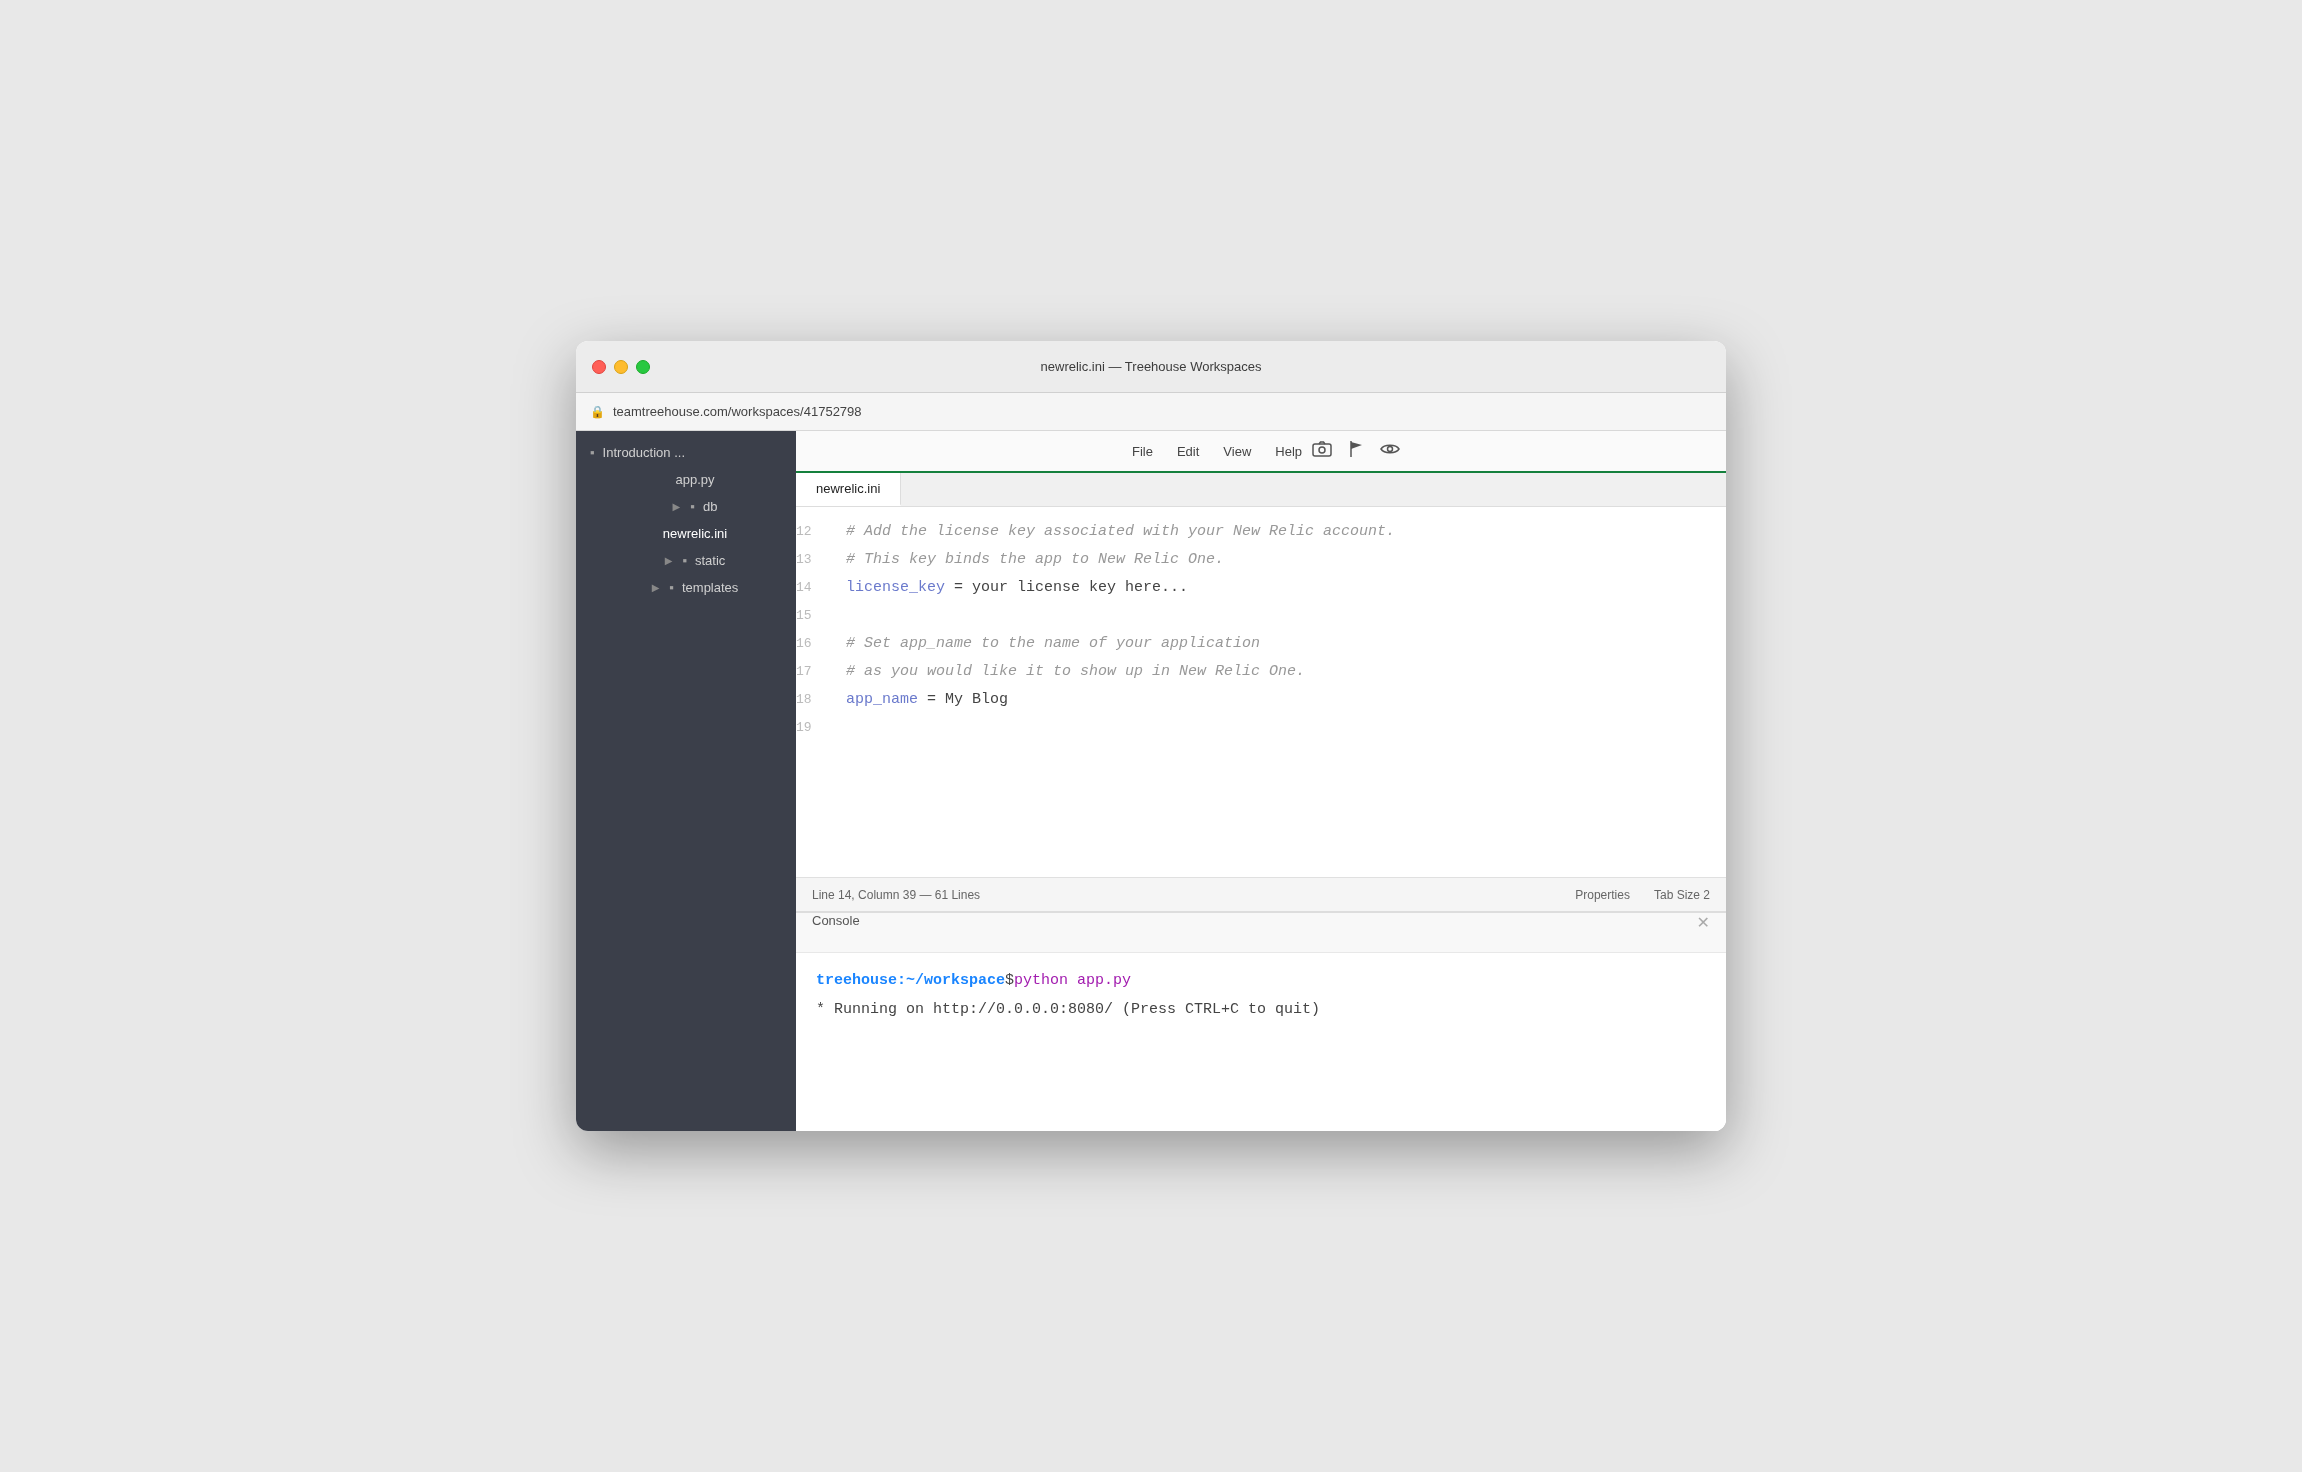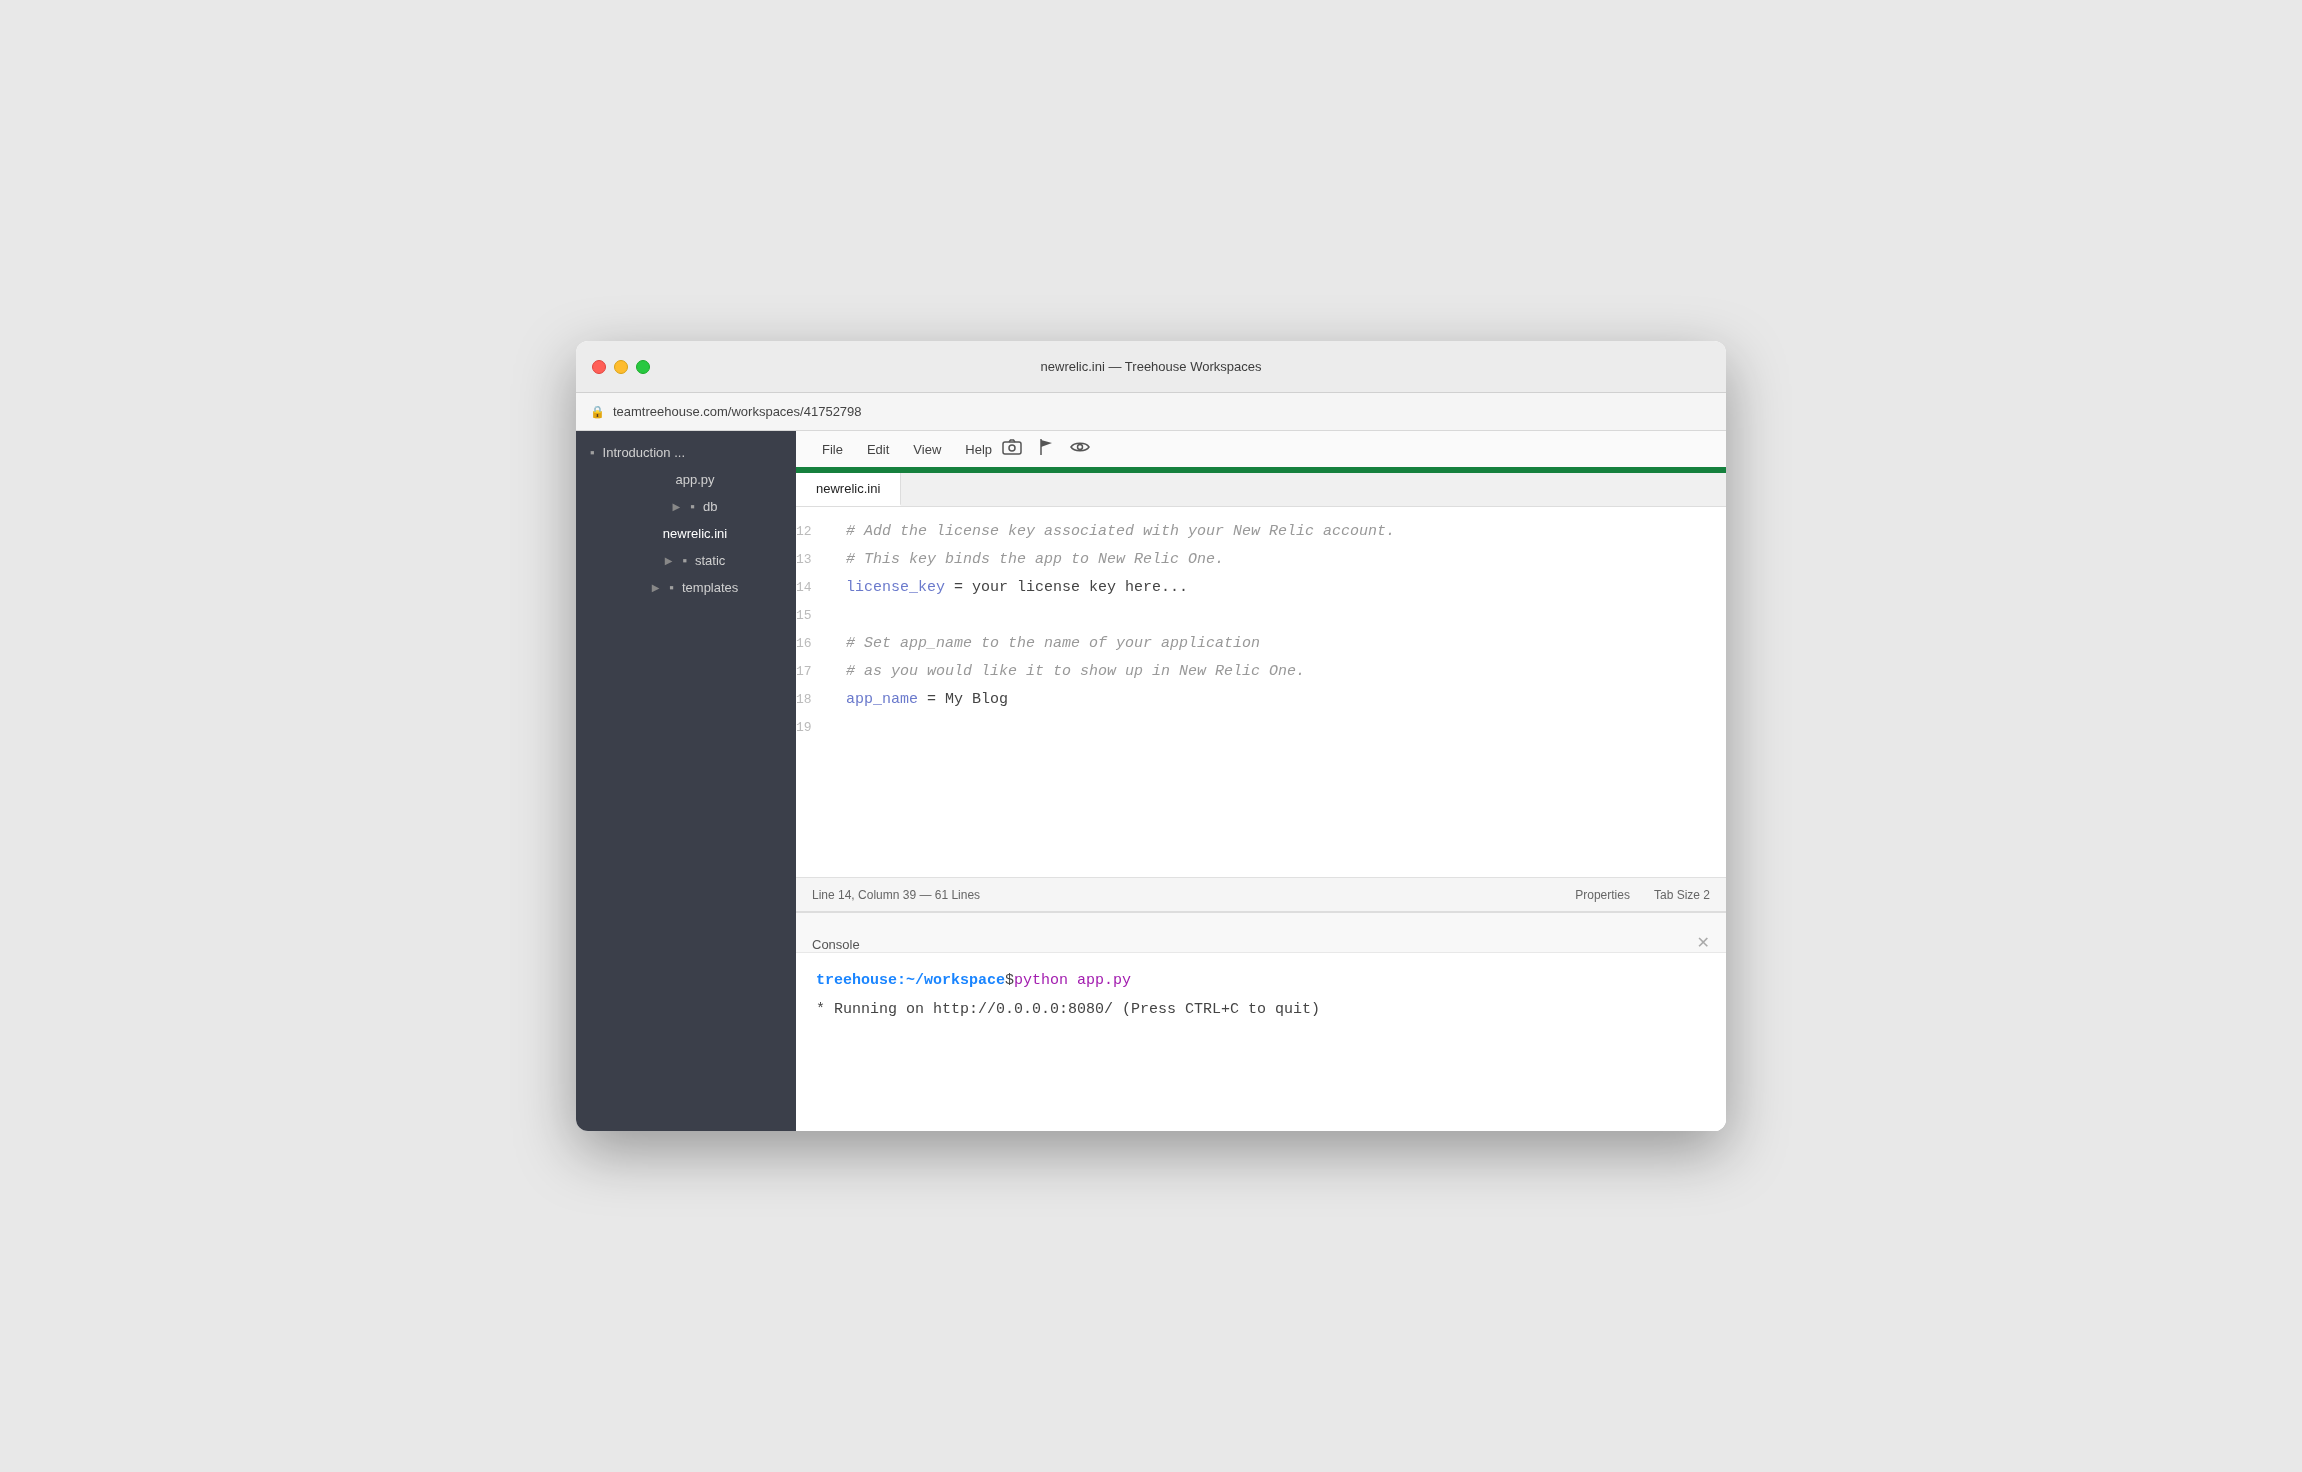--- a/index.html
+++ b/index.html
@@ -131,25 +131,25 @@
       flex: 1;
       display: flex;
       flex-direction: column;
       background: #fff;
     }
 
     
     .menu-bar {
       display: flex;
       align-items: center;
-      border-bottom: 6px solid #15803d;
+      border-bottom: 2px solid #15803d;
       padding: 0 16px;
       height: 42px;
       background: #fafafa;
-      justify-content: flex-start;
+      justify-content: center;
     }
 
     .menu-items {
       display: flex;
       gap: 4px;
     }
 
     .menu-item {
       padding: 4px 10px;
       font-size: 13px;
@@ -245,21 +245,21 @@
     .console-area {
       height: 220px;
       border-top: 2px solid #ddd;
       display: flex;
       flex-direction: column;
       background: #fff;
     }
 
     .console-header {
       display: flex;
-      align-items: flex-end;
+      align-items: flex-start;
       justify-content: space-between;
       padding: 0 16px;
       height: 40px;
       background: #f8f8f8;
       border-bottom: 1px solid #e8e8e8;
     }
 
     .console-title {
       font-size: 13px;
       color: #555;

